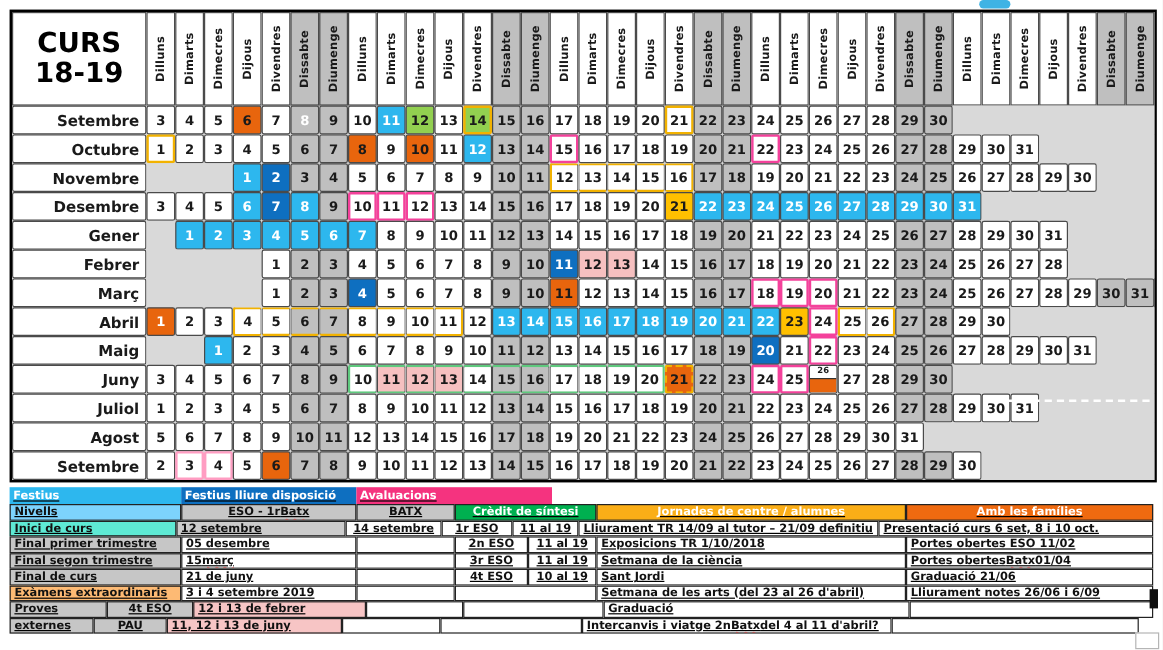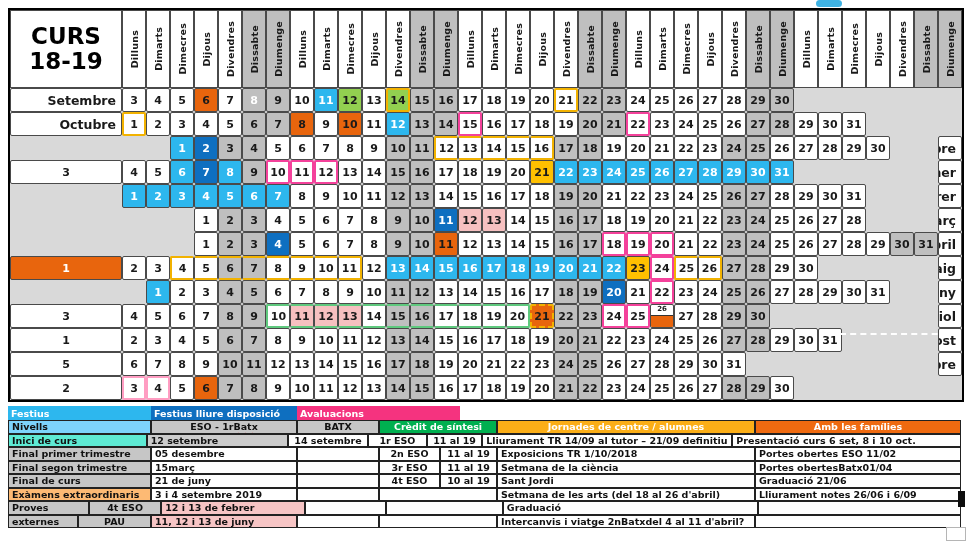--- a/index.html
+++ b/index.html
@@ -16,21 +16,21 @@
   .vt{writing-mode:vertical-rl;transform:rotate(180deg);font-size:9.5px;font-weight:bold;
       letter-spacing:.2px;white-space:nowrap;}
   .ml{justify-content:flex-end;padding-right:5px;border:1px solid #4a4a4a;background:#fff;
       font-size:12.5px;border-radius:2px;}
   .tt{flex-direction:column;border:1px solid #4a4a4a;background:#fff;font-size:23px;
       font-weight:bold;line-height:1.1;color:#000;}
   .half{flex-direction:column;justify-content:flex-start;font-size:7px;line-height:9px;padding-top:0;}
   .halfblock{width:100%;flex:1;margin-top:1px;}
   
   #legend{position:absolute;left:8px;top:406px;width:953px;font-size:9.5px;font-weight:bold;}
-  .lrow{display:flex;}
+  .lrow{display:flex;text-decoration:underline;}
   .lc{box-sizing:border-box;display:flex;align-items:center;padding:0 3px;height:13.5px;
       border:1px solid #222;background:#fff;white-space:nowrap;overflow:hidden;color:#111;}
   .lc.noborder{border:none;background:transparent;}
   .lc.center{justify-content:center;padding:0 1px;}
   .wavy{text-decoration:underline wavy #e03030 1px;text-underline-offset:2px;}
   
   .pill{position:absolute;left:816px;top:0;width:26px;height:7px;background:#3fb3e4;border-radius:4px;}
   .cursorbar{position:absolute;left:958px;top:491px;width:7px;height:16px;background:#0d0d0d;}
   .selsq{position:absolute;left:946px;top:527px;width:18px;height:12px;border:1px solid #b5b5b5;background:#fff;}
   .whitedash{position:absolute;left:840px;top:333px;width:118px;height:0;border-top:2px dashed #fff;}
@@ -214,20 +214,21 @@
       <div class="c dc" style="background: rgb(255, 255, 255); color: rgb(26, 26, 26);">26</div>
       <div class="c dc" style="background: rgb(191, 191, 191); color: rgb(26, 26, 26);">27</div>
       <div class="c dc" style="background: rgb(191, 191, 191); color: rgb(26, 26, 26);">28</div>
       <div class="c dc" style="background: rgb(255, 255, 255); color: rgb(26, 26, 26);">29</div>
       <div class="c dc" style="background: rgb(255, 255, 255); color: rgb(26, 26, 26);">30</div>
       <div class="c dc" style="background: rgb(255, 255, 255); color: rgb(26, 26, 26);">31</div>
       <div class="c ec"></div>
       <div class="c ec"></div>
       <div class="c ec"></div>
       <div class="c ec"></div>
+      <div class="c ml">Novembre</div>
       <div class="c ec"></div>
       <div class="c ec"></div>
       <div class="c ec"></div>
       <div class="c dc" style="background: rgb(45, 183, 238); color: rgb(255, 255, 255);">1</div>
       <div class="c dc" style="background: rgb(14, 111, 192); color: rgb(255, 255, 255);">2</div>
       <div class="c dc" style="background: rgb(191, 191, 191); color: rgb(26, 26, 26);">3</div>
       <div class="c dc" style="background: rgb(191, 191, 191); color: rgb(26, 26, 26);">4</div>
       <div class="c dc" style="background: rgb(255, 255, 255); color: rgb(26, 26, 26);">5</div>
       <div class="c dc" style="background: rgb(255, 255, 255); color: rgb(26, 26, 26);">6</div>
       <div class="c dc" style="background: rgb(255, 255, 255); color: rgb(26, 26, 26);">7</div>
@@ -667,35 +668,35 @@
       <div class="lc center" style="width: 61px;">4t ESO</div>
       <div class="lc center" style="width: 57px;">10 al 19</div>
       <div class="lc" style="width: 258px;">Sant Jordi</div>
       <div class="lc" style="width: 206px;">Graduació 21/06</div>
     </div>
     <div class="lrow">
       <div class="lc" style="width: 143px; background: #fdba74;">Exàmens extraordinaris</div>
       <div class="lc" style="width: 146px; background: rgb(255, 255, 255);">3 i 4 setembre 2019</div>
       <div class="lc center" style="width: 82px; background: rgb(255, 255, 255);"></div>
       <div class="lc" style="width: 118px;"></div>
-      <div class="lc" style="width: 258px;">Setmana de les arts (del 18 al 26 d'abril)</div>
+      <div class="lc" style="width: 258px;">Setmana de les arts (del 23 al 26 d'abril)</div>
       <div class="lc" style="width: 206px;">Lliurament notes 26/06 i 6/09</div>
     </div>
     <div class="lrow">
       <div class="lc" style="width: 82px; background: rgb(198, 198, 198);">Proves</div>
       <div class="lc center" style="width: 73px; background: rgb(198, 198, 198);">4t ESO</div>
       <div class="lc" style="width: 146px; background: rgb(247, 197, 197);">12 i 13 de febrer</div>
       <div class="lc center" style="width: 82px; background: rgb(255, 255, 255);"></div>
       <div class="lc" style="width: 118px;"></div>
       <div class="lc" style="width: 258px;">Graduació</div>
       <div class="lc" style="width: 206px;"></div>
     </div>
     <div class="lrow">
       <div class="lc" style="width: 70px; background: rgb(198, 198, 198);">externes</div>
-      <div class="lc center" style="width: 73px; background: rgb(198, 198, 198);">PAU</div>
+      <div class="lc center" style="width: 61px; background: rgb(198, 198, 198);">PAU</div>
       <div class="lc" style="width: 146px; background: rgb(247, 197, 197);">11, 12 i 13 de juny</div>
       <div class="lc center" style="width: 82px; background: rgb(255, 255, 255);"></div>
       <div class="lc" style="width: 118px;"></div>
       <div class="lc" style="width: 258px;">Intercanvis i viatge 2n <span class="wavy">Batx</span> del 4 al 11 d'abril?</div>
       <div class="lc" style="width: 206px;"></div>
     </div>
   </div>
 
 <div class="pill"></div>
 <div class="whitedash"></div>

